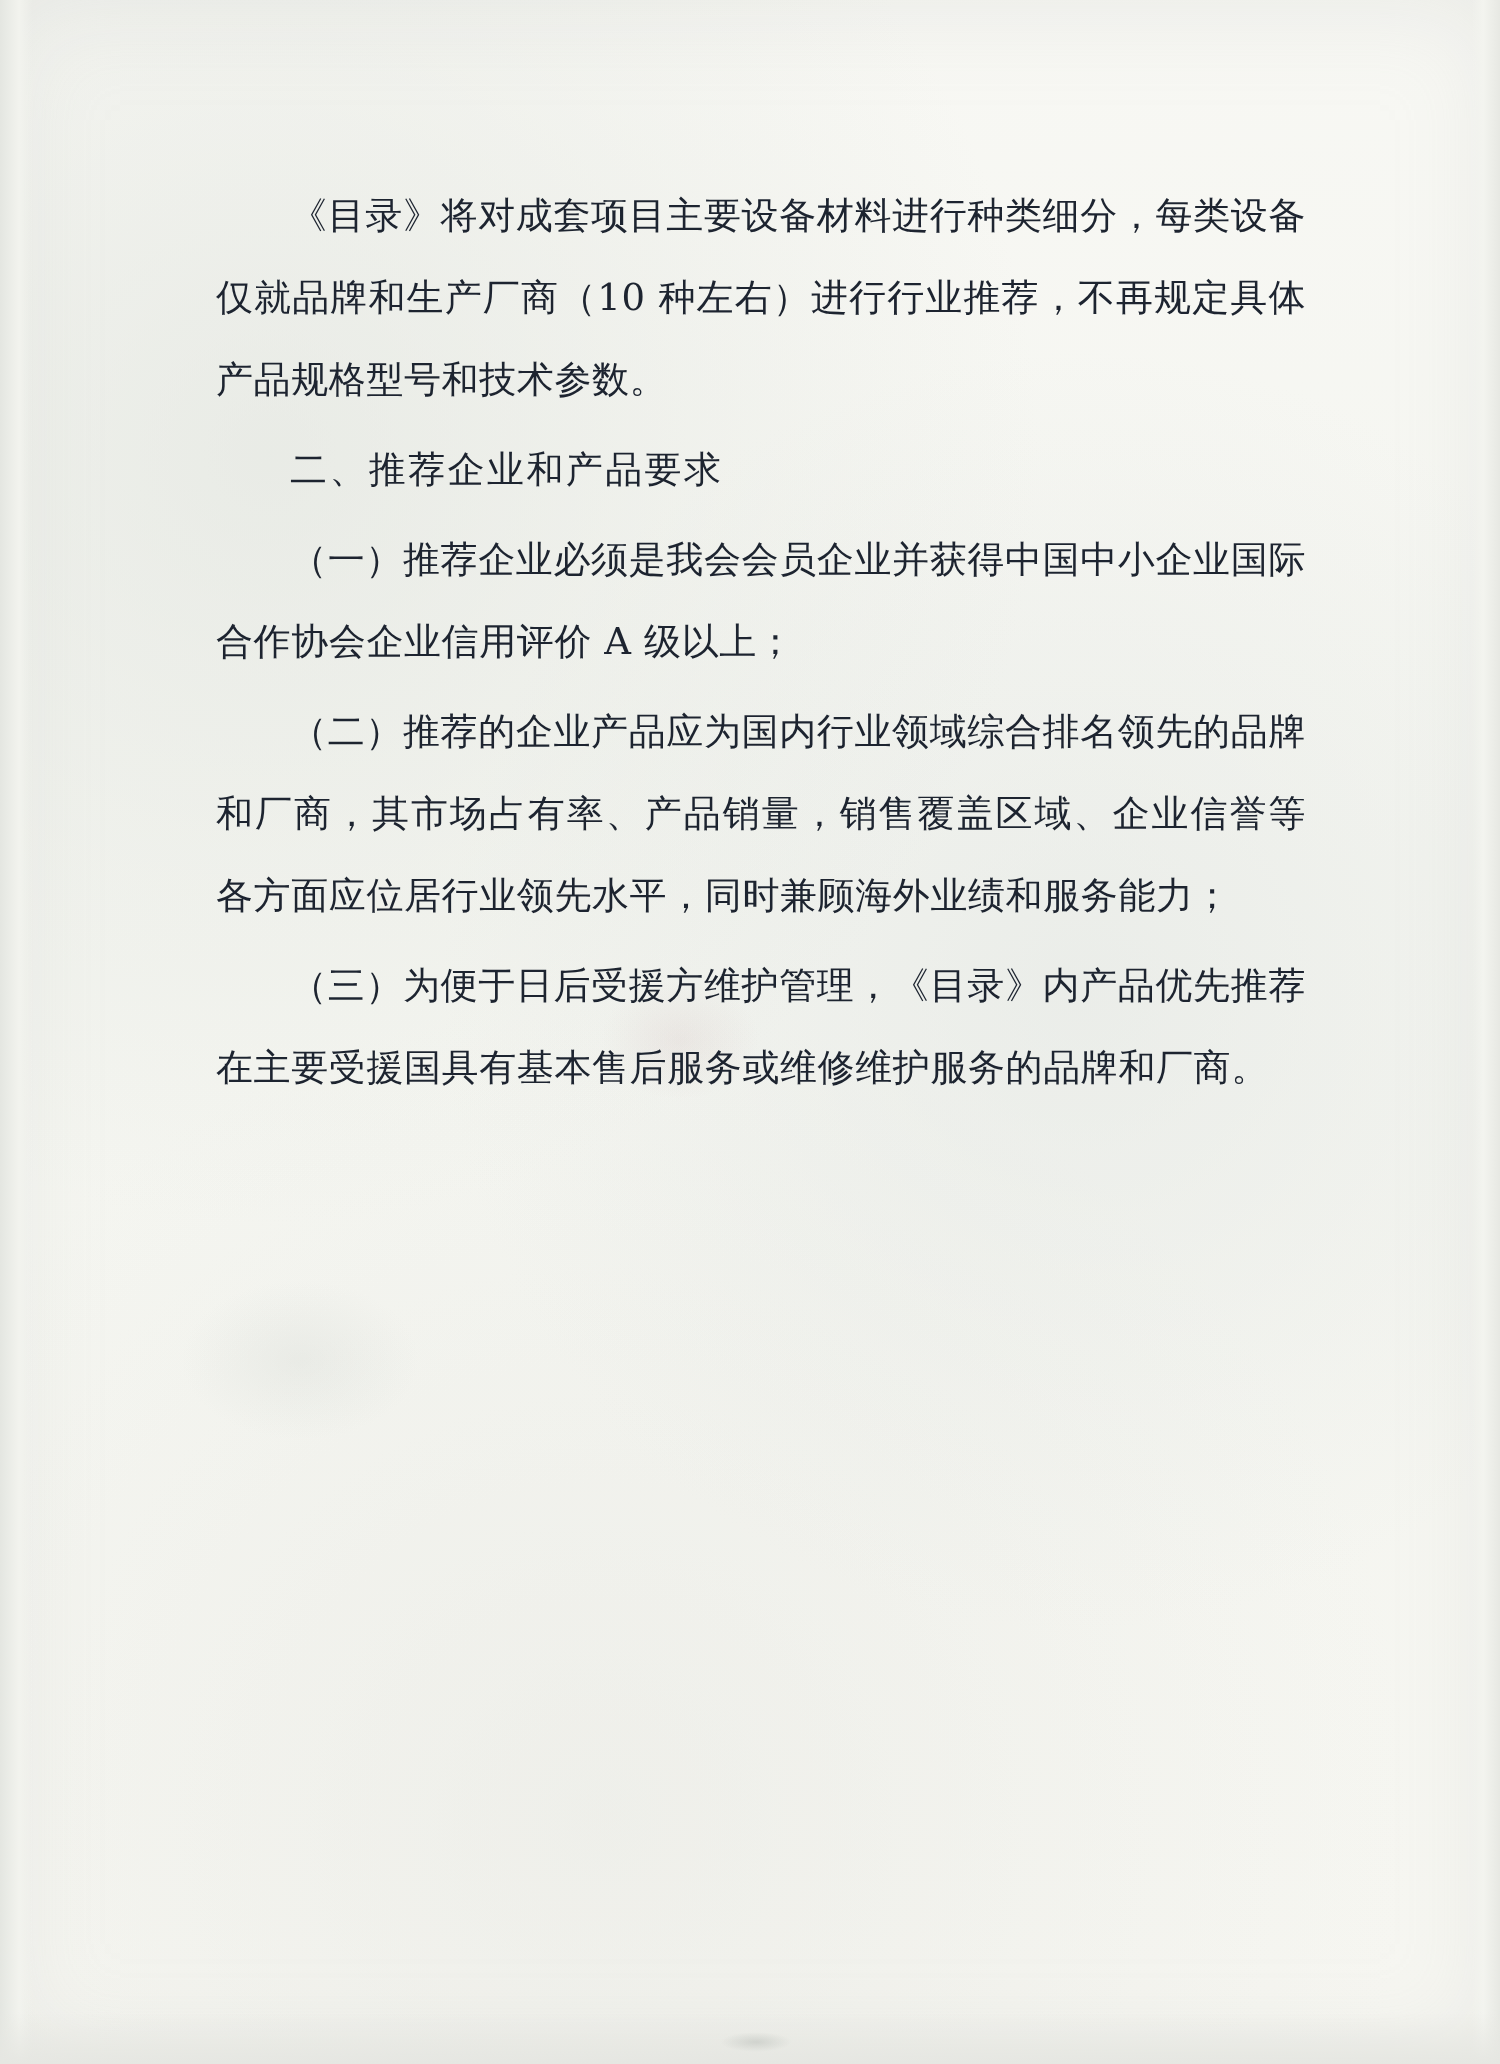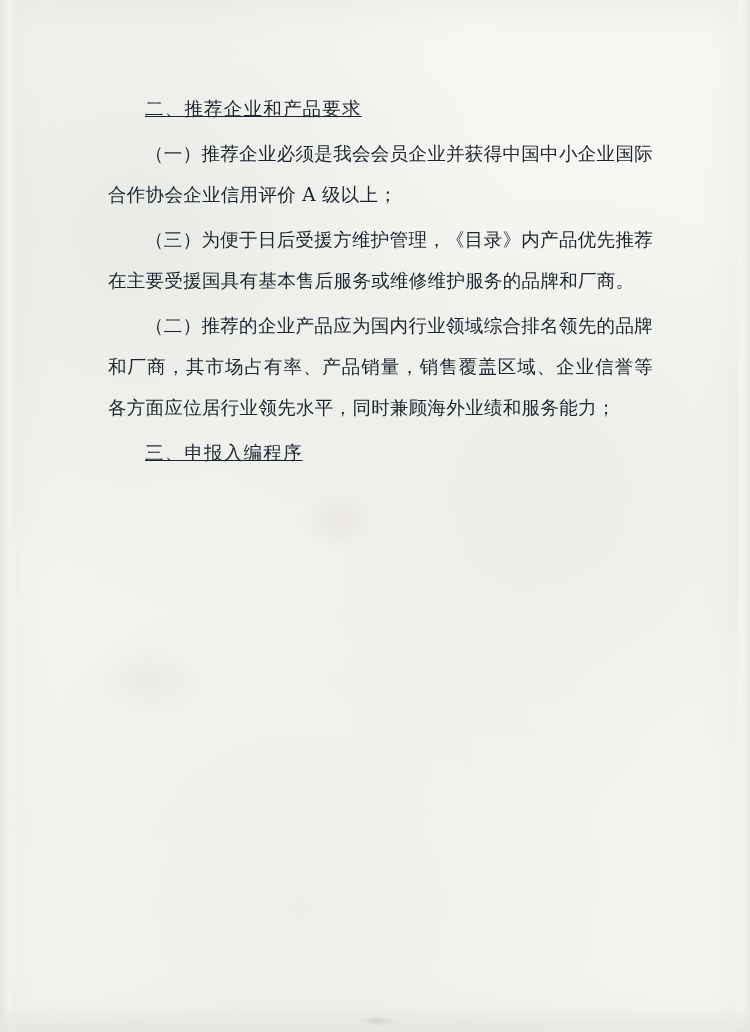--- a/index.html
+++ b/index.html
@@ -88,34 +88,33 @@
     text-justify: inter-ideograph;
     letter-spacing: 0.3px;
     font-family: "DejaVu Serif", "Liberation Serif", serif;
   }
   .para.indent {
     text-indent: 2em;
   }
   .para.heading {
     text-indent: 2em;
     letter-spacing: 1.2px;
-    text-decoration: underline;
   }
 </style>
 </head>
 <body>
 
 <div class="page">
   <div class="scan-left-edge"></div>
   <div class="scan-right-edge"></div>
   <div class="scan-bottom-edge"></div>
   <div class="smudge-a"></div>
   <div class="smudge-b"></div>
   <div class="fold-mark"></div>
 
   <div class="body-text">
+    <p class="para indent">《目录》将对成套项目主要设备材料进行种类细分，每类设备仅就品牌和生产厂商（10 种左右）进行行业推荐，不再规定具体产品规格型号和技术参数。</p>
     <p class="para heading">二、推荐企业和产品要求</p>
     <p class="para indent">（一）推荐企业必须是我会会员企业并获得中国中小企业国际合作协会企业信用评价 A 级以上；</p>
+    <p class="para indent">（二）推荐的企业产品应为国内行业领域综合排名领先的品牌和厂商，其市场占有率、产品销量，销售覆盖区域、企业信誉等各方面应位居行业领先水平，同时兼顾海外业绩和服务能力；</p>
     <p class="para indent">（三）为便于日后受援方维护管理，《目录》内产品优先推荐在主要受援国具有基本售后服务或维修维护服务的品牌和厂商。</p>
-    <p class="para indent">（二）推荐的企业产品应为国内行业领域综合排名领先的品牌和厂商，其市场占有率、产品销量，销售覆盖区域、企业信誉等各方面应位居行业领先水平，同时兼顾海外业绩和服务能力；</p>
-    <p class="para heading">三、申报入编程序</p>
   </div>
 </div>
 
 </body></html>

